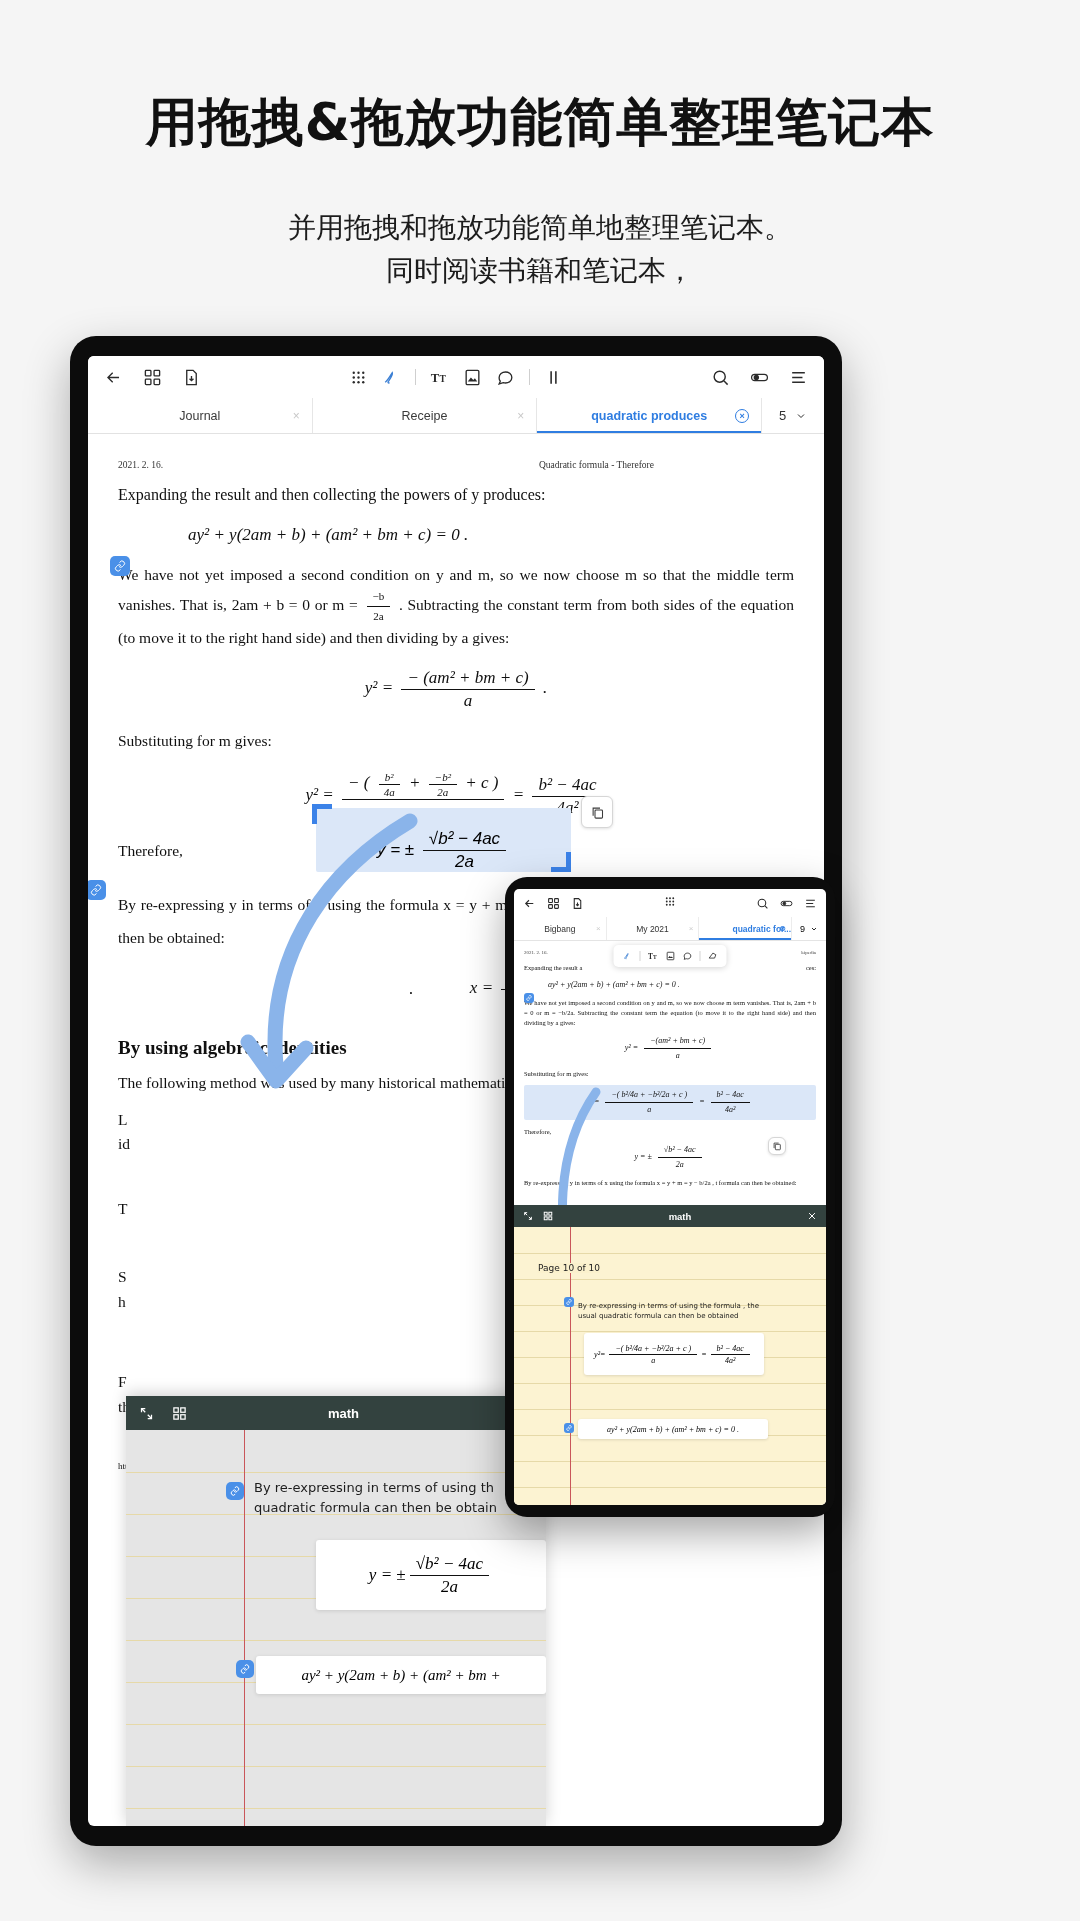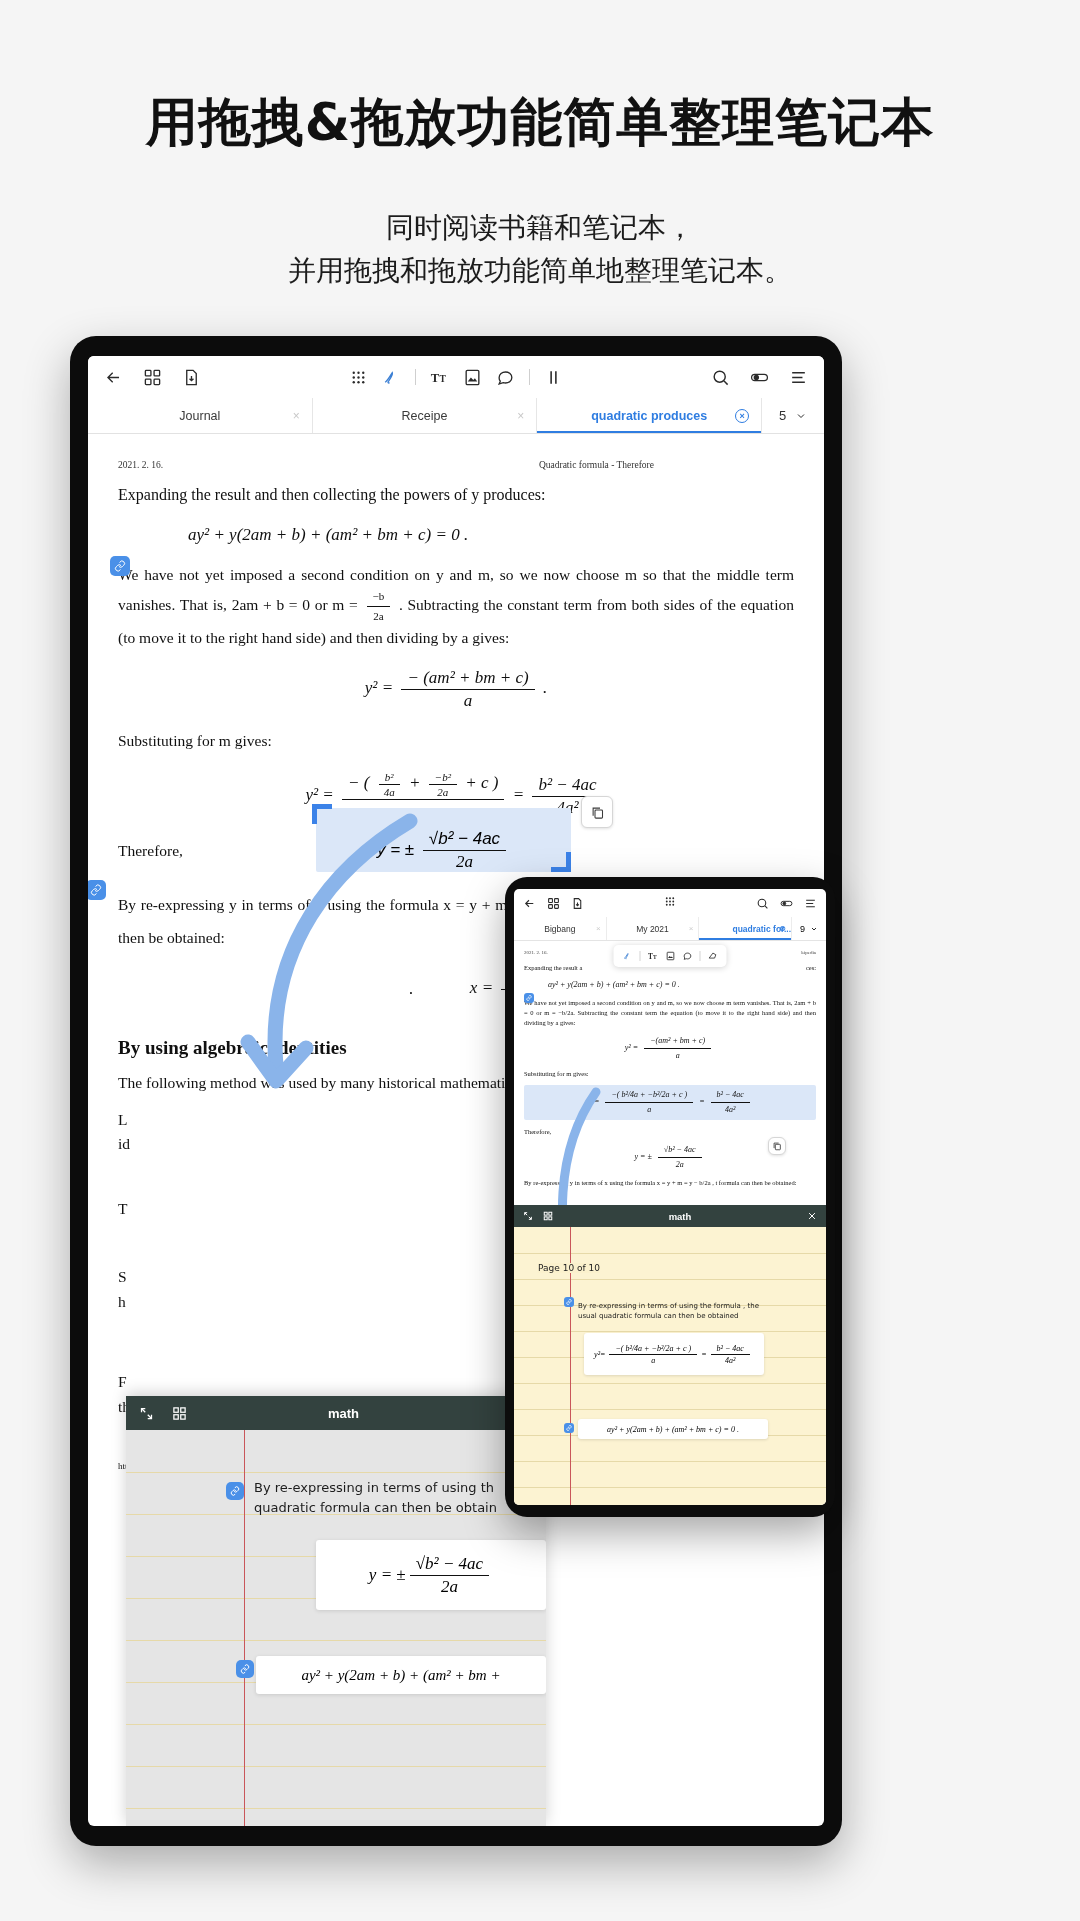--- a/index.html
+++ b/index.html
@@ -56,21 +56,21 @@
 
   
   .doc { position:relative; padding:26px 30px 0 30px; font-family:"Liberation Serif","DejaVu Serif",serif; color:#101010; }
   .doc-head { display:flex; justify-content:space-between; font-size:9.5px; color:#333; margin-bottom:10px; }
   .doc-head .dh-right { margin-right:140px; }
   .p { font-size:15.5px; line-height:1.58; text-align:justify; margin:12px 0; }
   .eq { text-align:center; margin:18px 0; font-style:italic; font-size:17px; }
   .h3 { font-size:19px; font-weight:700; margin:26px 0 10px; }
   .frac { display:inline-flex; flex-direction:column; align-items:center; vertical-align:middle; margin:0 4px;text-align:center; }
   .frac .num { border-bottom:1.4px solid #111; padding:0 6px 1px; }
-  .frac .den { padding:1px 6px 0;font-family:Liberation Serif, serif; }
+  .frac .den { padding:1px 6px 0; }
   .frac.sm { font-size:11px; }
   .lnk-badge { position:absolute; width:20px; height:20px; border-radius:5px; background:#4a90e8;
                display:flex; align-items:center; justify-content:center; color:#fff; font-size:11px; }
 
   
   .sel-box { position:absolute; background:#dbe7f8; border-radius:2px; }
   .sel-corner { position:absolute; width:20px; height:20px; border-left:5px solid #3b82e8; border-top:5px solid #3b82e8; }
   .sel-corner.br { border-left:none; border-top:none; border-right:5px solid #3b82e8; border-bottom:5px solid #3b82e8; }
   .copy-chip { position:absolute; width:32px; height:32px; background:#fff; border:1px solid #d6d6d6; border-radius:6px;
                display:flex; align-items:center; justify-content:center; box-shadow:0 1px 3px rgba(0,0,0,.12); }
@@ -123,22 +123,22 @@
               font-size:6px; display:flex; align-items:center; justify-content:center; }
 </style>
 </head>
 <body>
 
 <div class="page">
 
   <div class="promo-head">
     <div class="promo-title">用拖拽&amp;拖放功能简单整理笔记本</div>
     <div class="promo-sub">
+      <div>并用拖拽和拖放功能简单地整理笔记本。</div>
       <div>同时阅读书籍和笔记本，</div>
-      <div>并用拖拽和拖放功能简单地整理笔记本。</div>
     </div>
   </div>
 
   <div class="tablet">
    <div class="tablet-screen">
 
     <div class="tb-toolbar">
       <div class="tb-left">
         <span class="ico">
               <svg viewBox="0 0 24 24" fill="none" stroke="currentColor" stroke-width="1.7">

